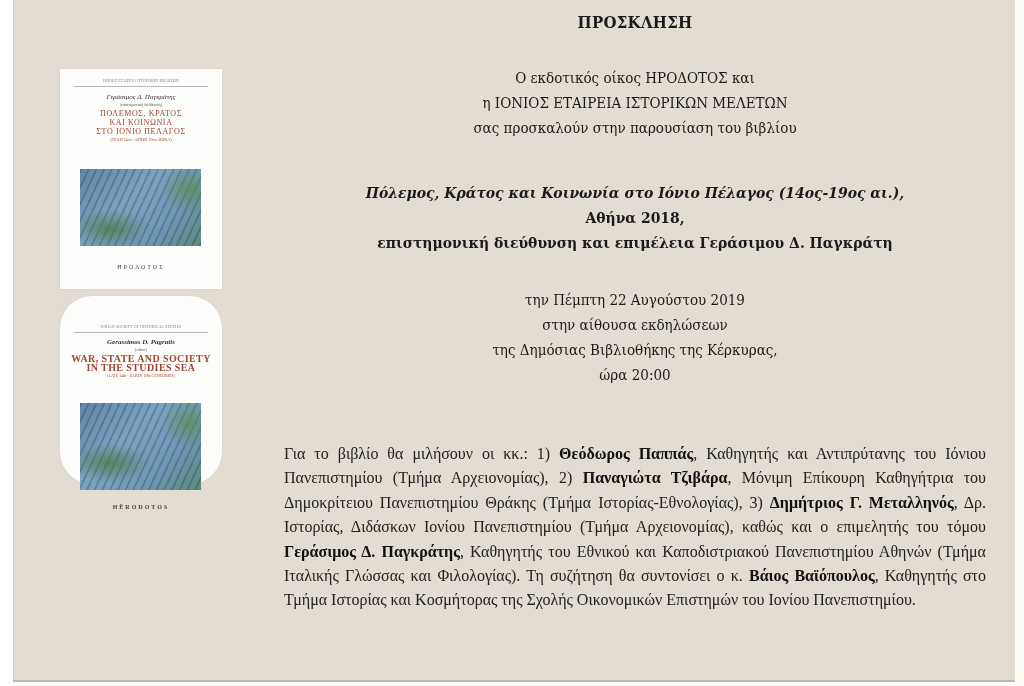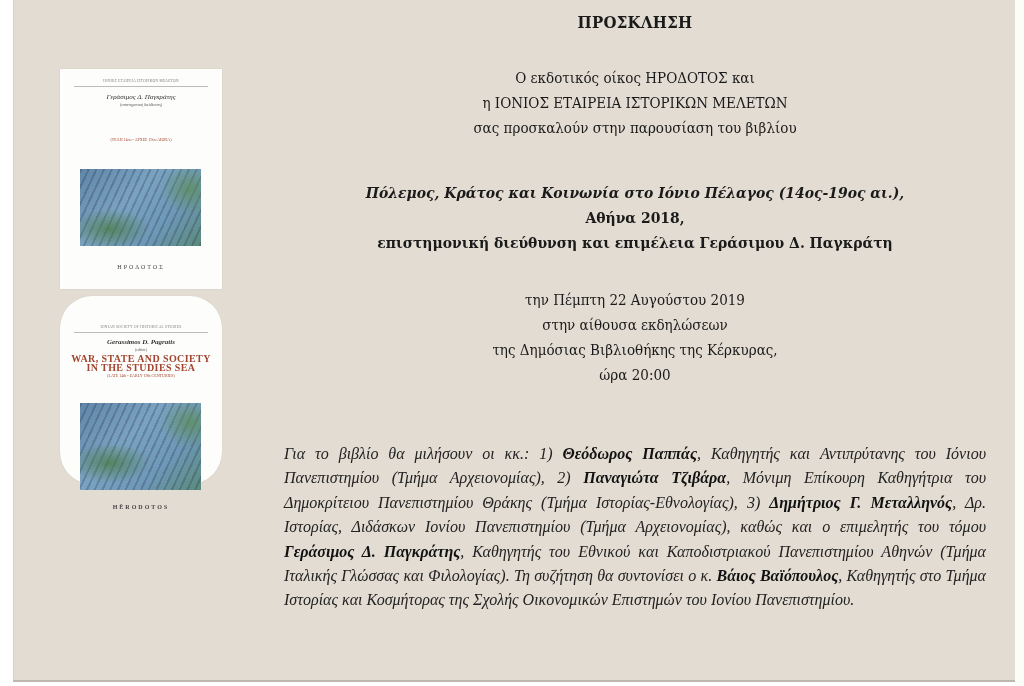--- a/index.html
+++ b/index.html
@@ -75,34 +75,39 @@
       transform: scaleX(0.88); letter-spacing: 0.3px;
     }
     .intro { top: 66px; font-size: 15px; line-height: 25px; transform: scaleX(0.9); }
     .intro div, .event div { white-space: nowrap; }
     .book-info { top: 180px; font-weight: bold; font-size: 15.5px; line-height: 25px; transform: scaleX(0.9); }
     .book-info .italic { font-style: italic; }
     .event { top: 288px; font-size: 15px; line-height: 25px; transform: scaleX(0.9); }
     .speakers {
       position: absolute; left: 284px; width: 702px; top: 426px;
       font-family: "Liberation Serif", serif; font-size: 16px; line-height: 24.4px;
-      text-align: justify; color: #222; font-style: italic;
+      text-align: justify; color: #222;
     }
     .speakers b { color: #111; }
   </style>
 </head>
 <body>
 
 <div class="panel"></div>
 <div class="right-edge"></div>
 
 <div class="cover cover-1">
   <div class="series">ΙΟΝΙΟΣ ΕΤΑΙΡΕΙΑ ΙΣΤΟΡΙΚΩΝ ΜΕΛΕΤΩΝ</div>
   <div class="author">Γεράσιμος Δ. Παγκράτης</div>
   <div class="role">(επιστημονική διεύθυνση)</div>
+  <div class="title">
+    <div>ΠΟΛΕΜΟΣ, ΚΡΑΤΟΣ</div>
+    <div>ΚΑΙ ΚΟΙΝΩΝΙΑ</div>
+    <div>ΣΤΟ ΙΟΝΙΟ ΠΕΛΑΓΟΣ</div>
+  </div>
   <div class="subtitle">(ΤΕΛΗ 14ου - ΑΡΧΕΣ 19ου ΑΙΩΝΑ)</div>
   <div class="painting"></div>
   <div class="publisher">ΗΡΟΔΟΤΟΣ</div>
 </div>
 
 <div class="cover cover-2">
   <div class="series">IONIAN SOCIETY OF HISTORICAL STUDIES</div>
   <div class="author">Gerassimos D. Pagratis</div>
   <div class="role">(editor)</div>
   <div class="title">

